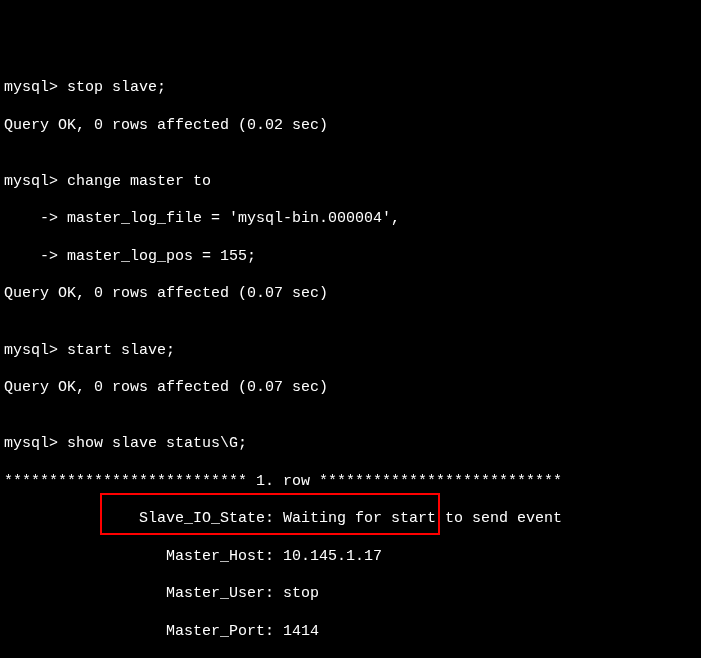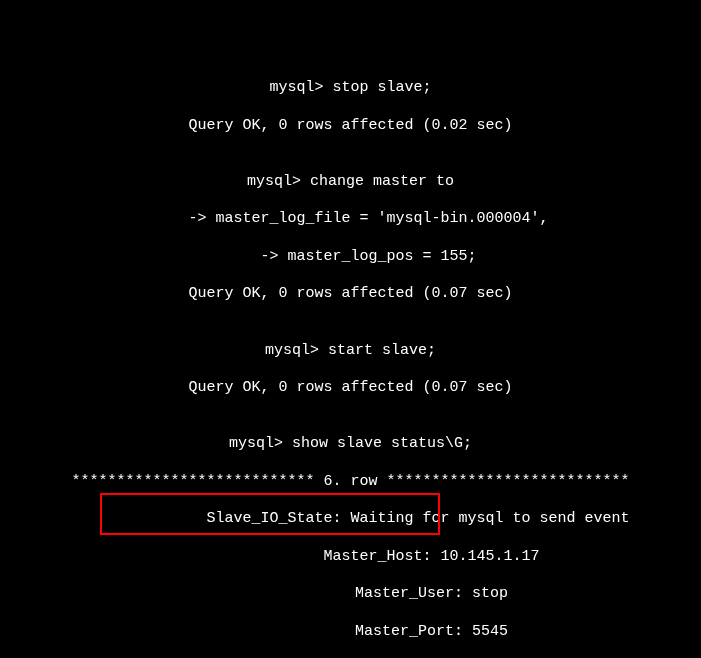--- a/index.html
+++ b/index.html
@@ -14,21 +14,20 @@
       font-size: 15px;
       line-height: 1.25;
       padding: 4px;
       width: 701px;
       height: 658px;
       overflow: hidden;
       white-space: pre;
     }
     .line {
       display: block;
-      text-align: center;
     }
     .highlight-box {
       position: absolute;
       border: 2px solid #ff0000;
       left: 100px;
       top: 493px;
       width: 340px;
       height: 42px;
       pointer-events: none;
     }
@@ -43,25 +42,25 @@
 <span class="line"></span>
 <span class="line">mysql&gt; change master to</span>
 <span class="line">    -&gt; master_log_file = 'mysql-bin.000004',</span>
 <span class="line">    -&gt; master_log_pos = 155;</span>
 <span class="line">Query OK, 0 rows affected (0.07 sec)</span>
 <span class="line"></span>
 <span class="line">mysql&gt; start slave;</span>
 <span class="line">Query OK, 0 rows affected (0.07 sec)</span>
 <span class="line"></span>
 <span class="line">mysql&gt; show slave status\G;</span>
-<span class="line">*************************** 6. row ***************************</span>
-<span class="line">               Slave_IO_State: Waiting for mysql to send event</span>
+<span class="line">*************************** 1. row ***************************</span>
+<span class="line">               Slave_IO_State: Waiting for start to send event</span>
 <span class="line">                  Master_Host: 10.145.1.17</span>
 <span class="line">                  Master_User: stop</span>
-<span class="line">                  Master_Port: 5545</span>
+<span class="line">                  Master_Port: 1414</span>
 
 
 
 
 
 
 
 
 
 

